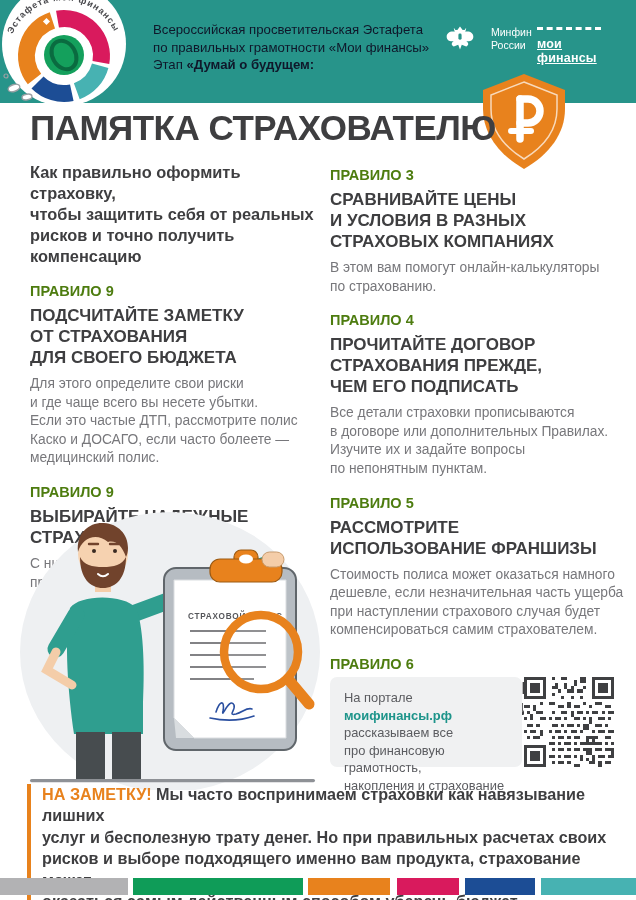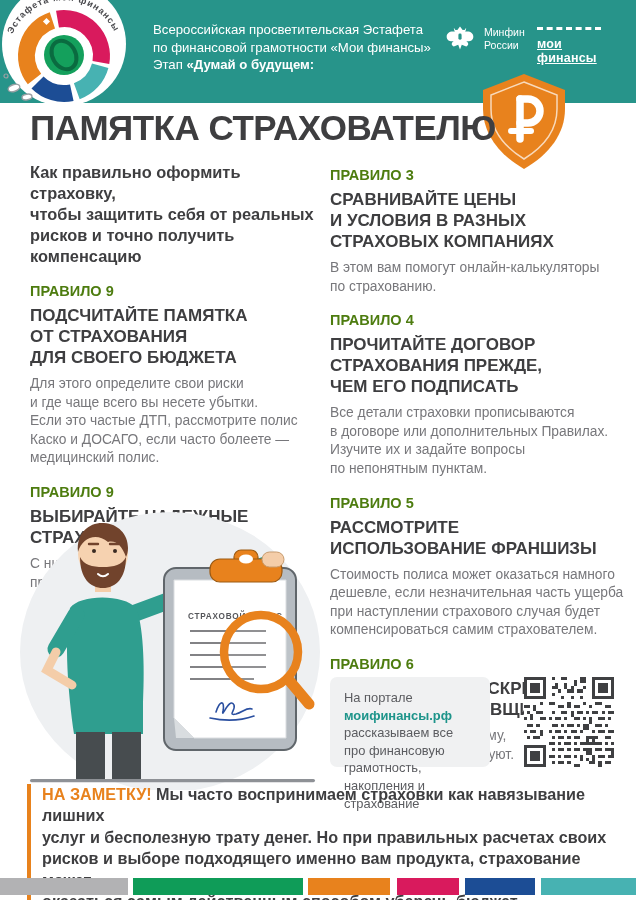--- a/index.html
+++ b/index.html
@@ -1,26 +1,26 @@
 <!DOCTYPE html>
 <html><head>
 <meta charset="utf-8">
 <style>
   html,body{margin:0;padding:0;background:#fff;}
   .page{position:relative;width:636px;height:900px;background:#fff;overflow:hidden;
         font-family:"Liberation Sans","DejaVu Sans",sans-serif;color:#3e3e40;}
 
   
   .header{position:absolute;left:0;top:0;width:636px;height:103px;background:#27948a;}
-  .header-text{position:absolute;left:153px;top:21px;color:#ffffff;font-size:13.2px;line-height:17.5px;}
+  .header-text{position:absolute;left:153px;top:21px;color:#0f172a;font-size:13.2px;line-height:17.5px;}
   .h-line{white-space:pre-line;}
   .h-bold{font-weight:bold;}
   .minfin{position:absolute;left:444px;top:22px;display:flex;align-items:flex-start;}
   .minfin svg{width:32px;height:32px;}
-  .minfin-label{margin-left:8px;margin-top:4px;color:#fff;font-size:10.5px;line-height:13px;white-space:pre-line;}
+  .minfin-label{margin-left:15px;margin-top:4px;color:#fff;font-size:10.5px;line-height:13px;white-space:pre-line;}
   .mf-logo{position:absolute;left:537px;top:27px;width:66px;}
   .mf-dash{border-top:3px dashed #fff;width:64px;margin-bottom:7px;}
   .mf-text{color:#fff;font-weight:bold;font-size:12.5px;letter-spacing:.2px;text-decoration:underline;}
 
   
   .logo{position:absolute;left:0;top:-12px;width:132px;height:136px;}
 
   
   .shield{position:absolute;left:474px;top:73px;width:100px;height:97px;}
 
@@ -36,21 +36,21 @@
   .rule{margin:0;}
   .rule-label{color:#4d7c0f;font-weight:bold;font-size:14.5px;margin:16px 0 6px;}
   .rule-heading{font-size:17px;font-weight:bold;color:#3e3e40;line-height:21px;white-space:pre-line;margin:0 0 7px;}
   .rule-body{font-size:13.8px;color:#77777b;line-height:18.6px;white-space:pre-line;margin:0;}
   .col-right .rule:first-child .rule-label{margin-top:7px;}
 
   
   .illustration{position:absolute;left:18px;top:502px;width:302px;height:288px;}
 
   
-  .qr-box{position:absolute;left:330px;top:677px;width:160px;height:90px;background:#f0f1f2;
+  .qr-box{position:absolute;left:330px;top:677px;width:192px;height:90px;background:#f0f1f2;
           border-radius:7px;box-sizing:border-box;padding:12px 3px 0 14px;
           font-size:12.9px;line-height:17.6px;color:#5b5c60;white-space:pre-line;}
   .qr-link{color:#1d948a;font-weight:bold;}
   .qr-code{position:absolute;left:524px;top:677px;width:90px;height:90px;}
 
   
   .note{position:absolute;left:27px;top:784px;width:592px;border-left:4.5px solid #e8821d;
         padding-left:11px;box-sizing:border-box;}
   .note-text{font-size:16.2px;font-weight:bold;line-height:21.4px;color:#3e3e40;white-space:pre-line;margin:0;}
   .note-hl{color:#e8821d;}
@@ -66,21 +66,21 @@
   .bar-6{width:95px;background:#47b2b2;}
 </style>
 </head>
 <body>
 
 <div class="page">
 
   <div class="header">
     <div class="header-text">
       <div class="h-line">Всероссийская просветительская Эстафета</div>
-      <div class="h-line">по финансовой грамотности «Мои финансы»</div>
+      <div class="h-line">по правильных грамотности «Мои финансы»</div>
       <div class="h-line"><span>Этап </span><span class="h-bold">«Думай о будущем:</span></div>
     </div>
 
     <div class="minfin">
       <svg viewBox="0 0 36 36">
         <path d="M18,5 L21,9 L25,7 L24,11 C29,10 33,12.5 33,16.5 C33,20.5 29,22.5 25,21.5 C28,23.5 28,26.5 25,27.5 L20,25.5 L18,31 L16,25.5 L11,27.5 C8,26.5 8,23.5 11,21.5 C7,22.5 3,20.5 3,16.5 C3,12.5 7,10 12,11 L11,7 L15,9 Z" fill="#ffffff"></path>
         <circle cx="13.5" cy="7.5" r="1.4" fill="#27948a"></circle>
         <circle cx="22.5" cy="7.5" r="1.4" fill="#27948a"></circle>
         <rect x="16.2" y="13" width="3.6" height="7" rx="1.6" fill="#27948a"></rect>
       </svg>
@@ -127,21 +127,21 @@
   <h1 class="title">ПАМЯТКА СТРАХОВАТЕЛЮ</h1>
 
   <div class="col col-left">
     <p class="intro">Как правильно оформить страховку,
 чтобы защитить себя от реальных
 рисков и точно получить
 компенсацию</p>
 
     <div class="rule">
       <div class="rule-label">ПРАВИЛО 9</div>
-      <h2 class="rule-heading">ПОДСЧИТАЙТЕ ПАМЯТКА
+      <h2 class="rule-heading">ПОДСЧИТАЙТЕ ЗАМЕТКУ
 ОТ СТРАХОВАНИЯ
 ДЛЯ СВОЕГО БЮДЖЕТА</h2>
       <p class="rule-body">Для этого определите свои риски
 и где чаще всего вы несете убытки.
 Если это частые ДТП, рассмотрите полис
 Каско и ДОСАГО, если часто болеете —
 медицинский полис.</p>
     </div>
 
     <div class="rule">

